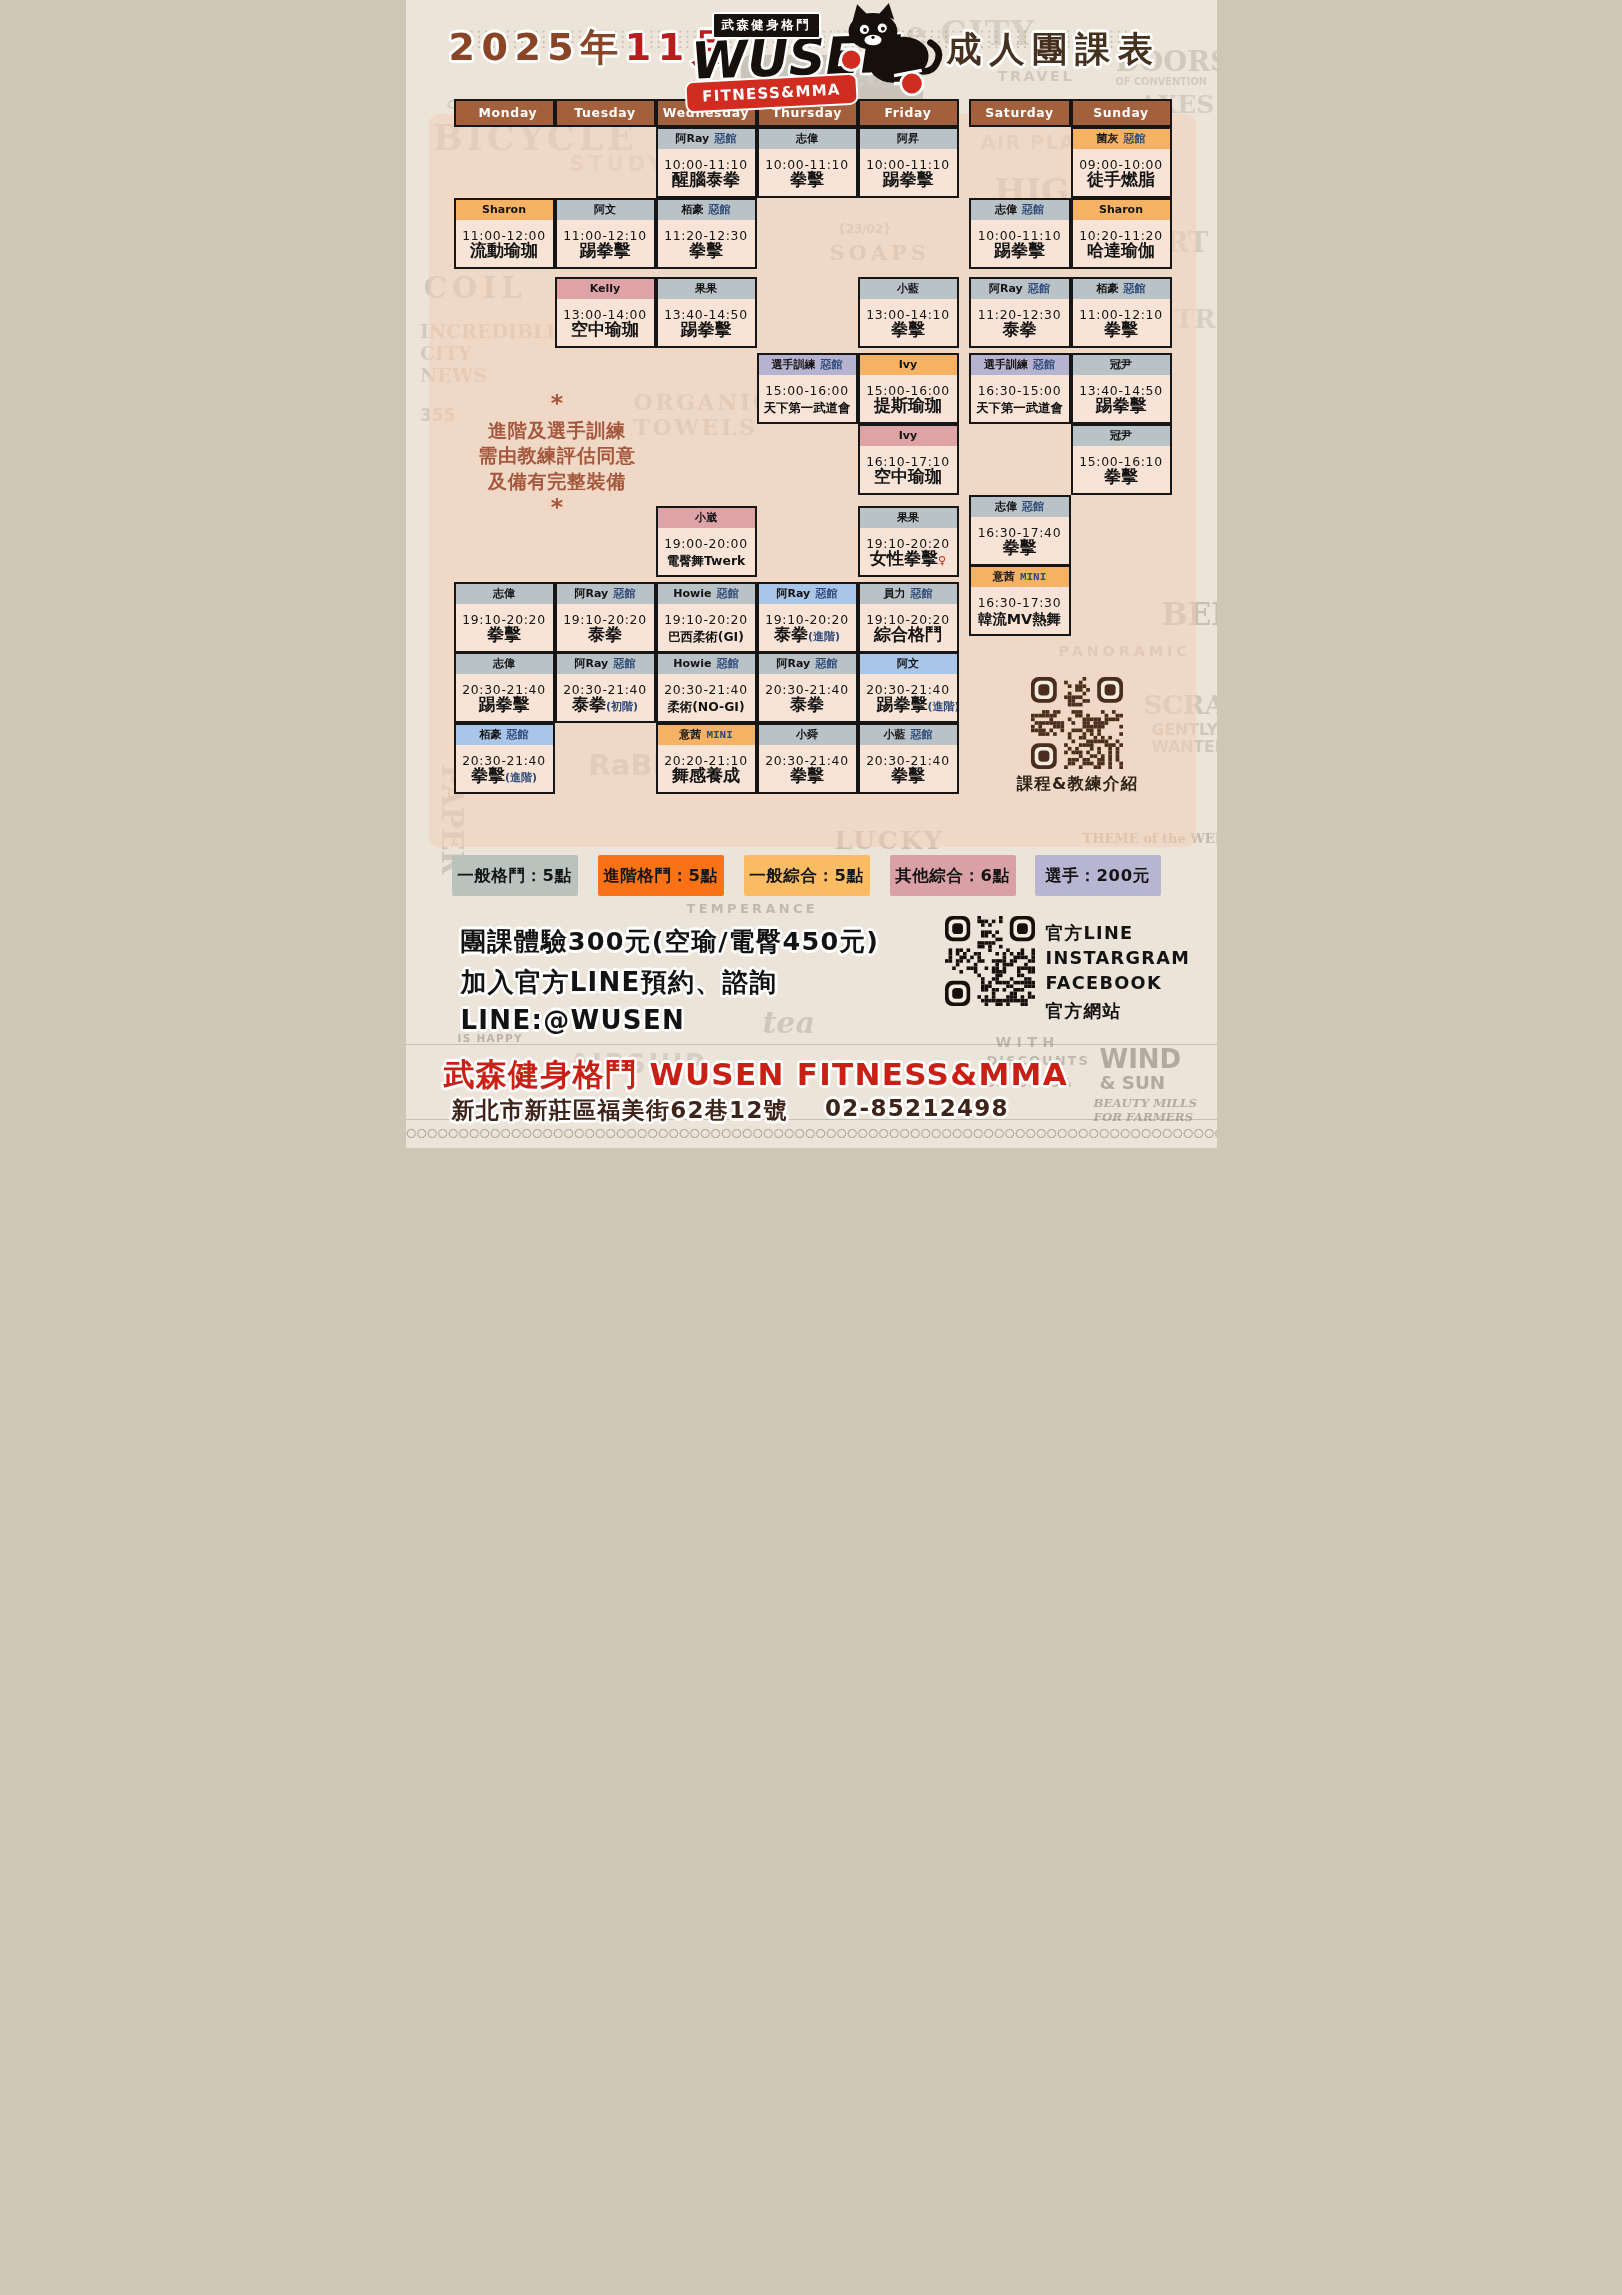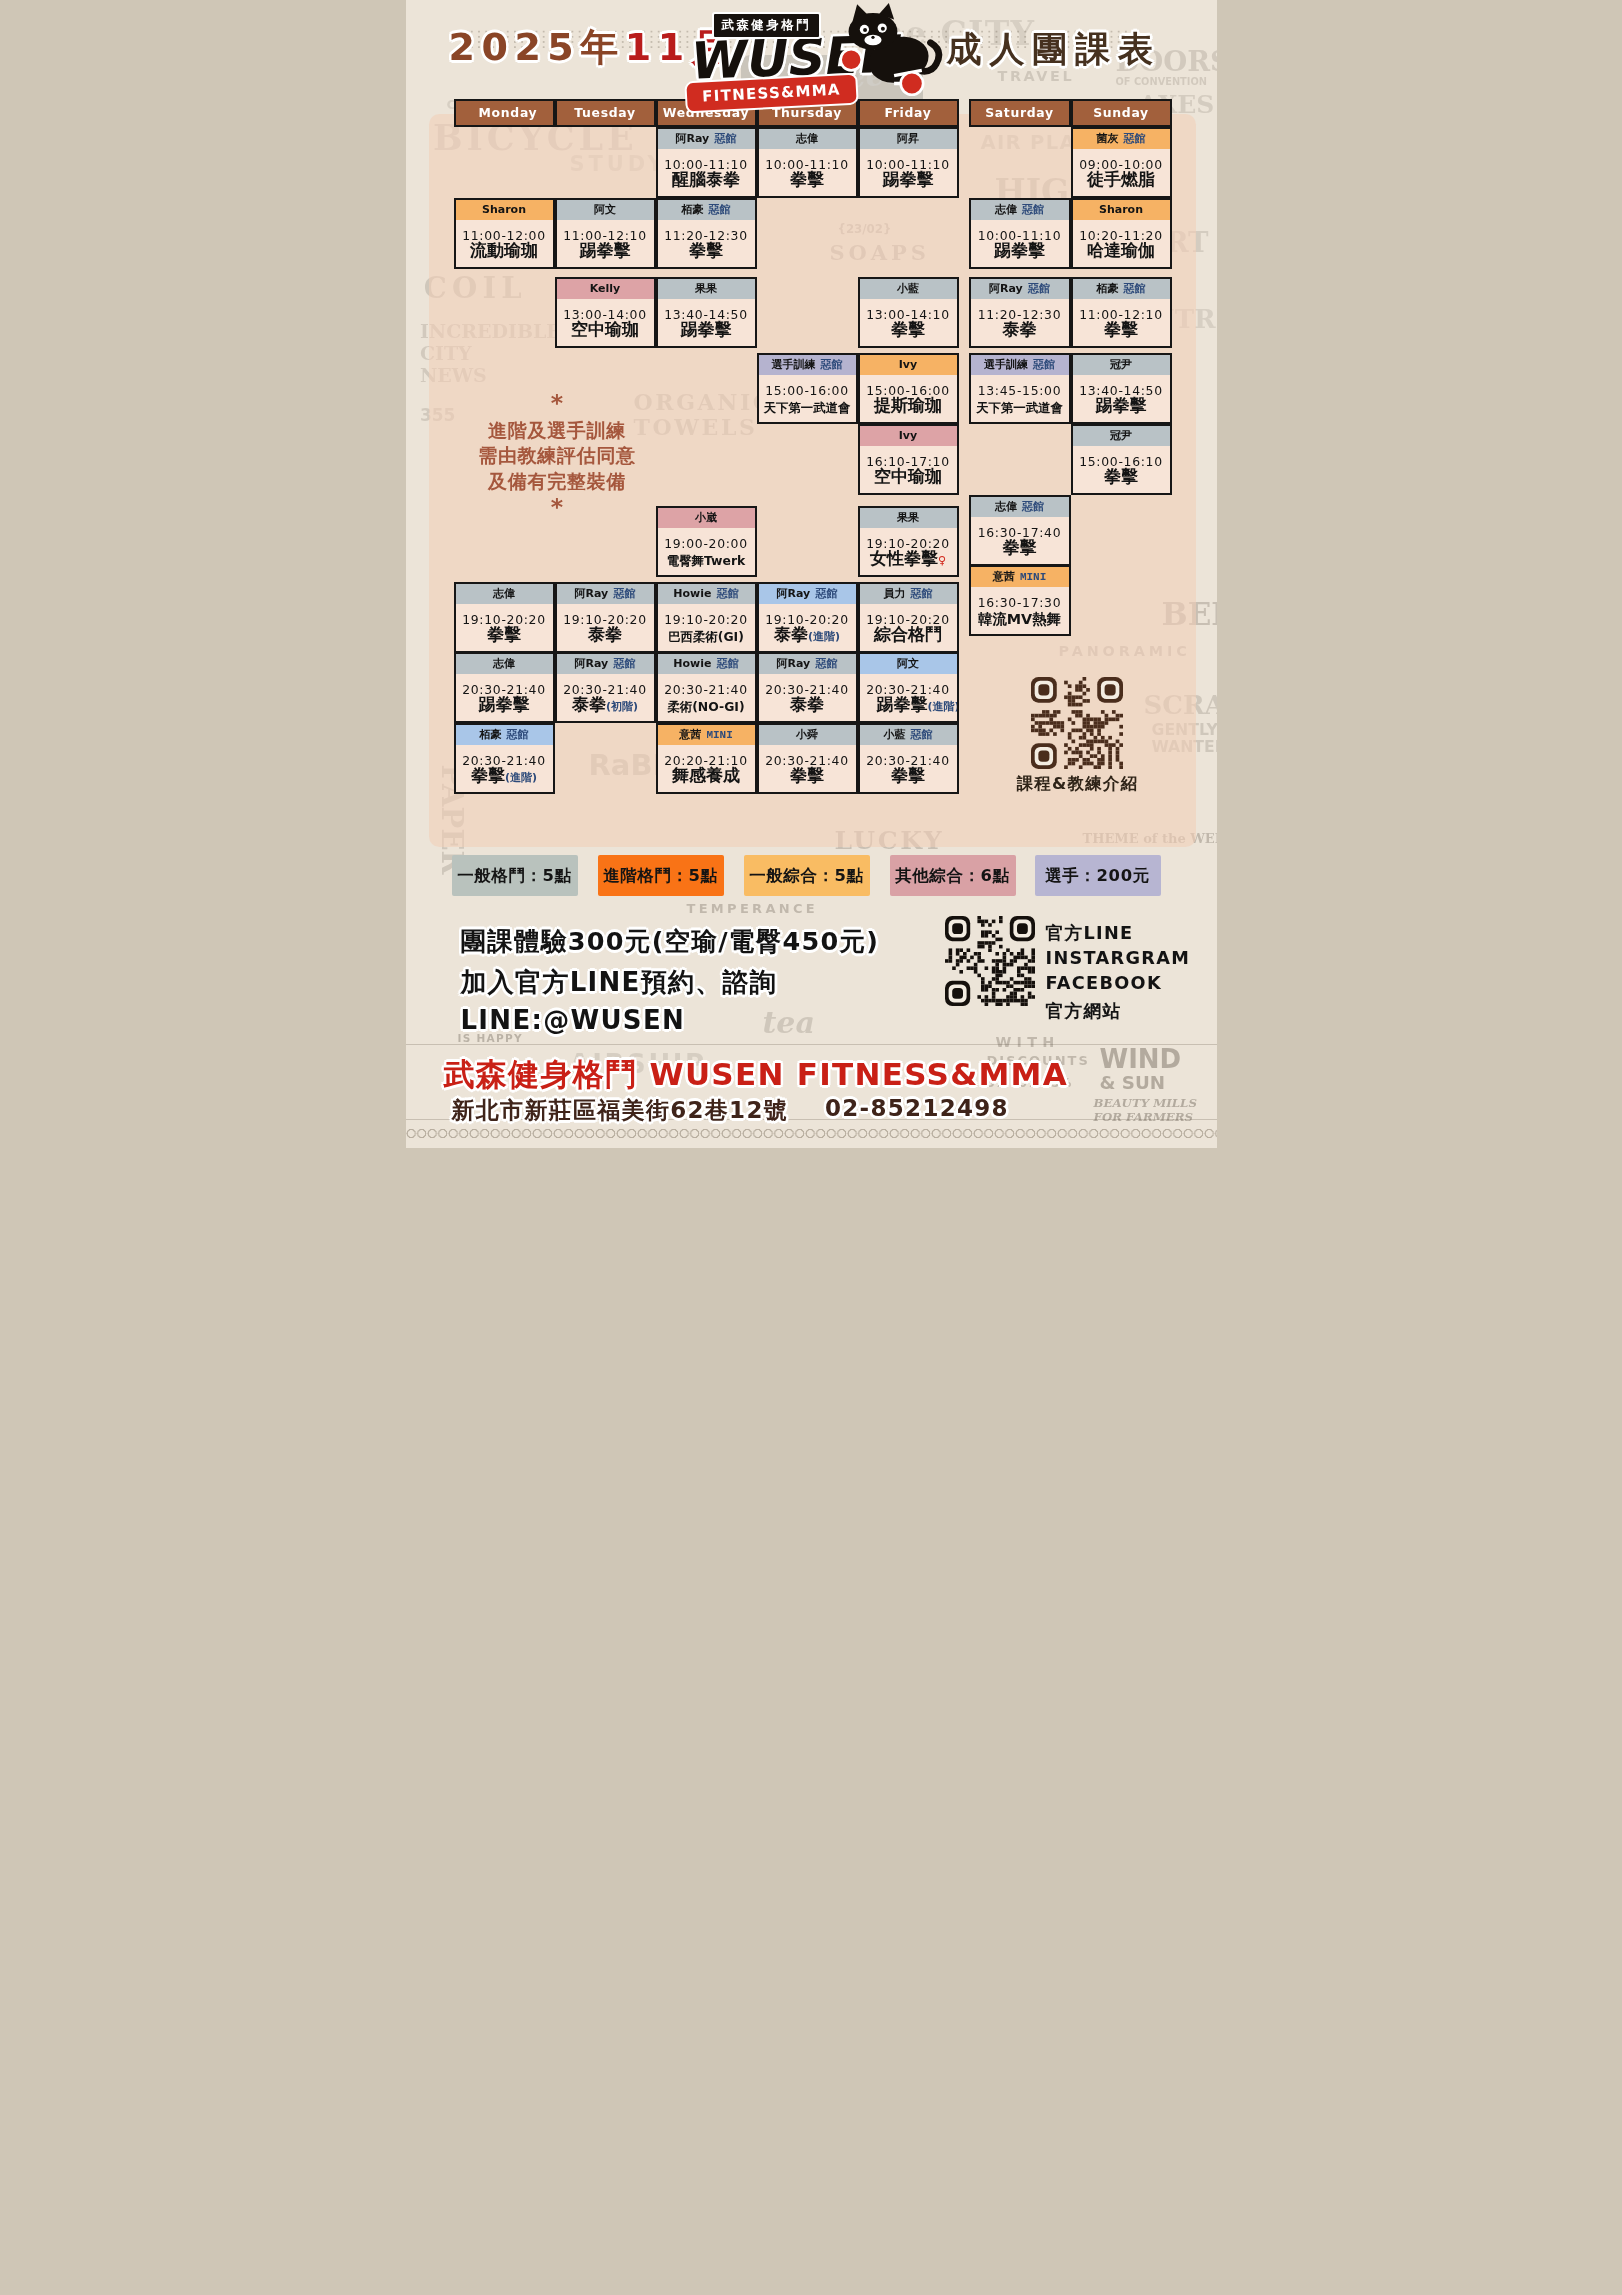--- a/index.html
+++ b/index.html
@@ -379,21 +379,21 @@
           <span class="tag">惡館</span>
         </div>
         <div class="time">11:00-12:10</div>
         <div class="name" style="font-size: 17px;"><span>拳擊</span></div>
       </div>
       <div class="cell" style="left: 563px; width: 102px; top: 353px;">
         <div class="hdr h-purple">
           <span>選手訓練</span>
           <span class="tag">惡館</span>
         </div>
-        <div class="time">13:45-15:00</div>
+        <div class="time">16:30-15:00</div>
         <div class="name" style="font-size: 12.4px;"><span>天下第一武道會</span></div>
       </div>
       <div class="cell" style="left: 665px; width: 101px; top: 353px;">
         <div class="hdr h-gray">
           <span>冠尹</span>
         </div>
         <div class="time">13:40-14:50</div>
         <div class="name" style="font-size: 17px;"><span>踢拳擊</span></div>
       </div>
       <div class="cell" style="left: 665px; width: 101px; top: 424px;">

